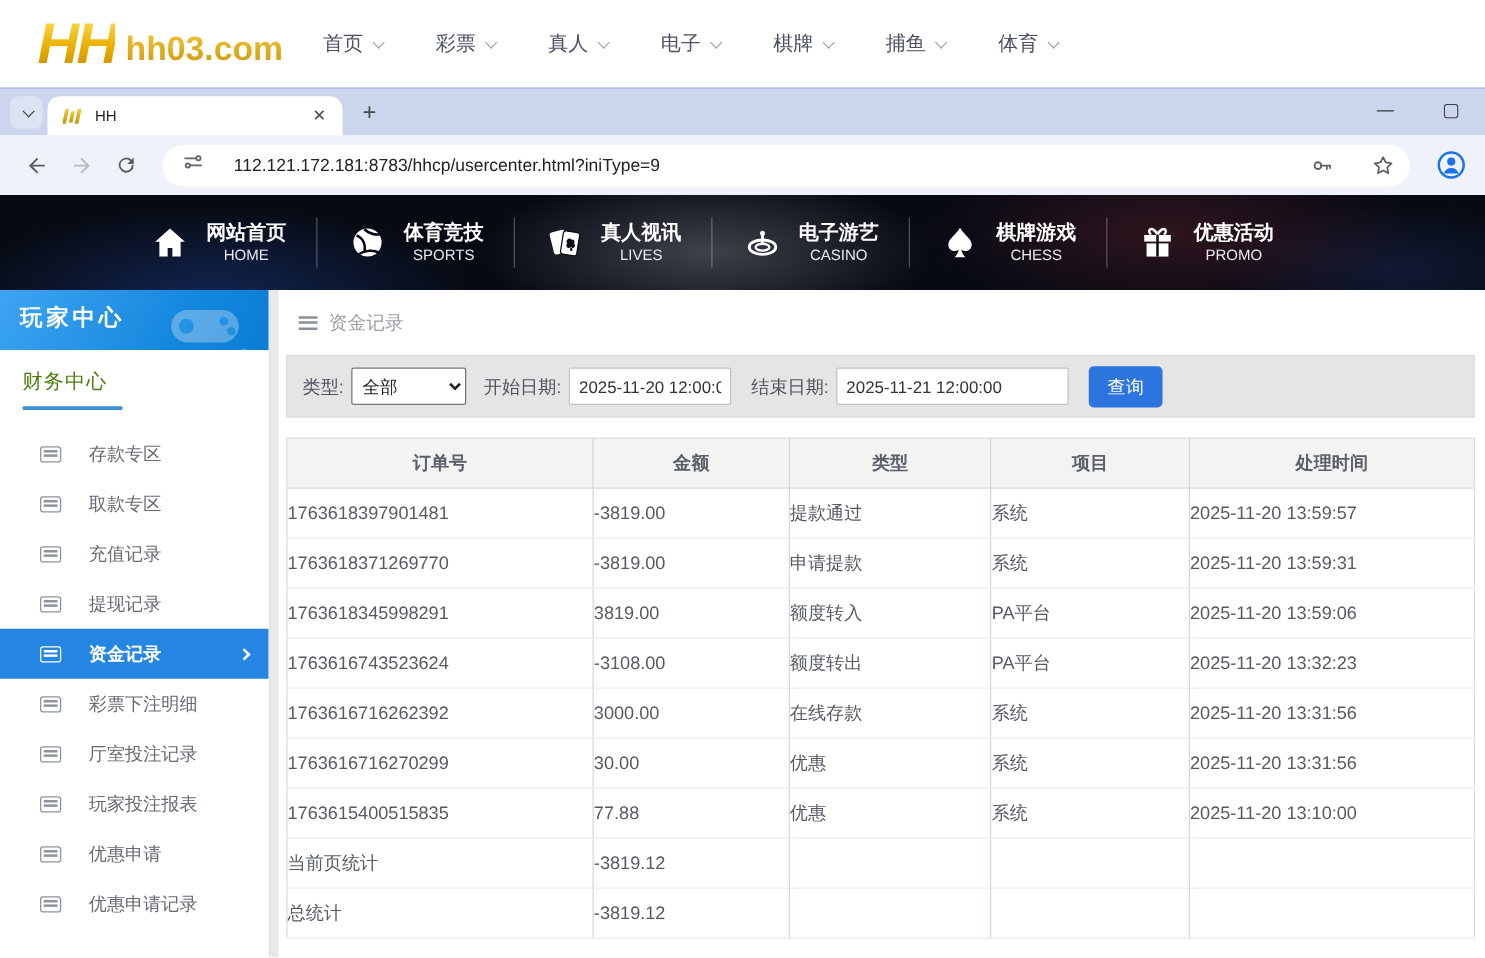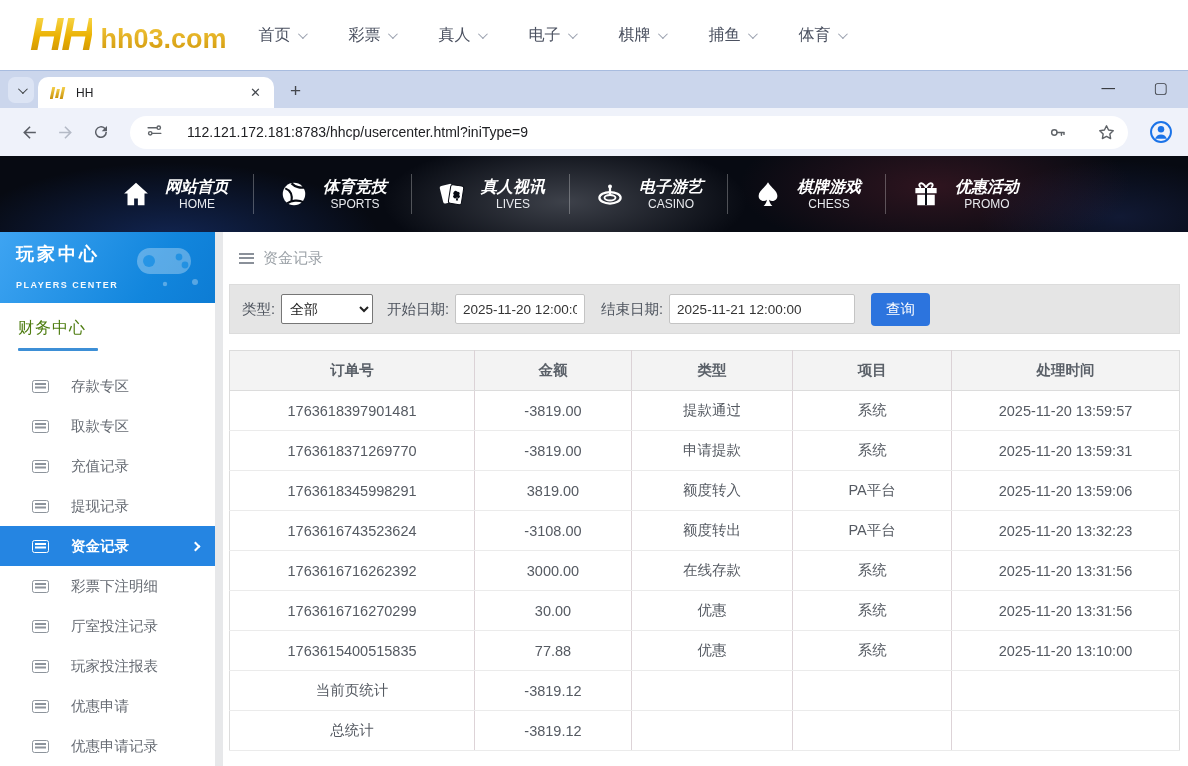--- a/index.html
+++ b/index.html
@@ -46,30 +46,30 @@
       radial-gradient(300px 110px at 170px 110%, rgba(30,70,160,.45), transparent 70%),
       radial-gradient(280px 100px at 935px 40%, rgba(120,40,55,.35), transparent 70%),
       radial-gradient(200px 80px at 1120px 80%, rgba(40,60,130,.3), transparent 70%),
       #070a12;
     display:flex; align-items:center; padding-left:96px; }
   .hero-item { display:flex; align-items:center; gap:13px; padding:0 24px; height:40px; cursor:pointer; }
   .hero-item + .hero-item { border-left:1px solid rgba(255,255,255,.28); }
   .hero-icon { width:32px; height:32px; display:flex; align-items:center; justify-content:center; }
   .hero-icon svg { width:30px; height:30px; }
   .hero-text { text-align:center; }
-  .hero-zh { font-size:16px; font-weight:bold; color:#fff; line-height:1.25;font-style:italic; }
+  .hero-zh { font-size:16px; font-weight:bold; color:#fff; line-height:1.25; }
   .hero-en { font-size:12px; color:#e8eaee; line-height:1.2; }
 
   
   .content { height:534px; display:flex; }
   .sidebar { width:215px; background:#fff; flex:none; overflow:hidden; }
   .side-gutter { width:8px; background:#e7e8ea; flex:none; }
   .main { flex:1; background:#fff; padding:0 8px 0 6px; overflow:hidden; }
 
-  .side-header { height:71px; background:linear-gradient(120deg,#3ea4f2,#1286dd 70%,#0d7cd4); color:#fff; padding:10px 0 0 16px; position:relative; overflow:hidden; }
+  .side-header { height:48px; background:linear-gradient(120deg,#3ea4f2,#1286dd 70%,#0d7cd4); color:#fff; padding:10px 0 0 16px; position:relative; overflow:hidden; }
   .side-title-zh { font-size:18px; font-weight:bold; letter-spacing:3px; }
   .side-title-en { font-size:9px; letter-spacing:1.5px; margin-top:14px; font-weight:bold; opacity:.95; }
   .side-header svg { position:absolute; right:10px; top:6px; opacity:.3; }
 
   .side-section { padding:15px 18px 10px; position:relative; }
   .side-section-label { font-size:16px; color:#4d7c0f; letter-spacing:1px; }
   .side-section-bar { margin-top:9px; height:3px; width:80px; background:#3d8fd6; border-radius:1px; }
   .side-section.personal { padding-top:14px; }
 
   .side-menu { padding-top:5px; }
@@ -92,21 +92,21 @@
 
   .filter-panel { height:50px; border:1px solid #dcdcdc; background:#e5e5e5; display:flex; align-items:center; padding:0 12px; gap:6px; }
   .filter-label { font-size:14.5px; color:#4e545e; }
   .type-select { width:92px; height:30px; border:1px solid #767676; border-radius:2px; background:#fff; font-size:14px; color:#222; font-family:"Liberation Sans",sans-serif; padding:0 4px; margin-right:8px; }
   .date-input { width:130px; height:30px; border:1px solid #c4c4c4; border-radius:2px; background:#fff; font-size:13.5px; color:#333; font-family:"Liberation Sans",sans-serif; padding:0 7px; margin-right:10px; }
   .date-input.end { width:186px; }
   .search-btn { height:33px; padding:0 15px; background:#2c74de; color:#fff; border:none; border-radius:4px; font-size:14.5px; cursor:pointer; font-family:"Liberation Sans",sans-serif; }
 
   .fund-table { width:100%; border-collapse:collapse; margin-top:16px; border:1px solid #dcdcdc; }
   .fund-table th { height:40px; background:#f3f3f3; font-size:14.5px; font-weight:bold; color:#5a6068; text-align:center; border-right:1px solid #dbd2d6; border-bottom:1px solid #dcdcdc; }
-  .fund-table td { height:40px; font-size:14.5px; color:#555a62; text-align:center; border-right:1px solid #ddd3d7; border-bottom:1px solid #ebebeb; background:#fff; }
+  .fund-table td { height:40px; font-size:14.5px; color:#555a62; text-align:left; border-right:1px solid #ddd3d7; border-bottom:1px solid #ebebeb; background:#fff; }
   .fund-table th:last-child, .fund-table td:last-child { border-right:none; }
   .col-order{width:25.8%} .col-amount{width:16.5%} .col-type{width:17%} .col-item{width:16.7%} .col-time{width:24%}
 </style>
 </head>
 <body>
 
 <div class="site-header">
   <div class="logo">
     <span class="logo-hh">HH</span>
     <span class="logo-domain">hh03.com</span>

